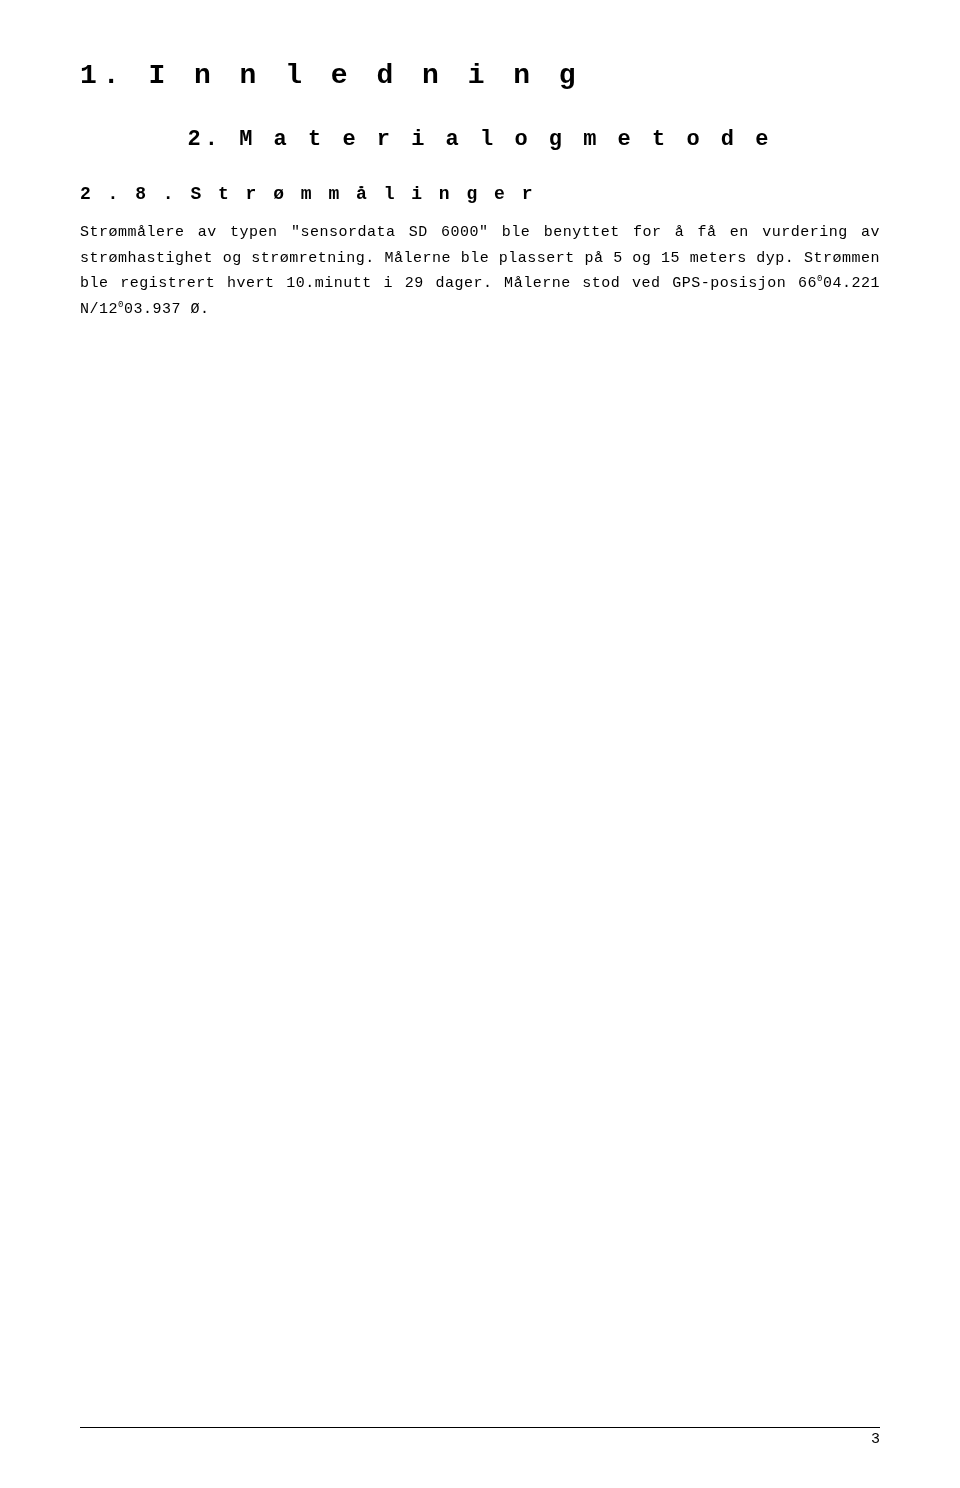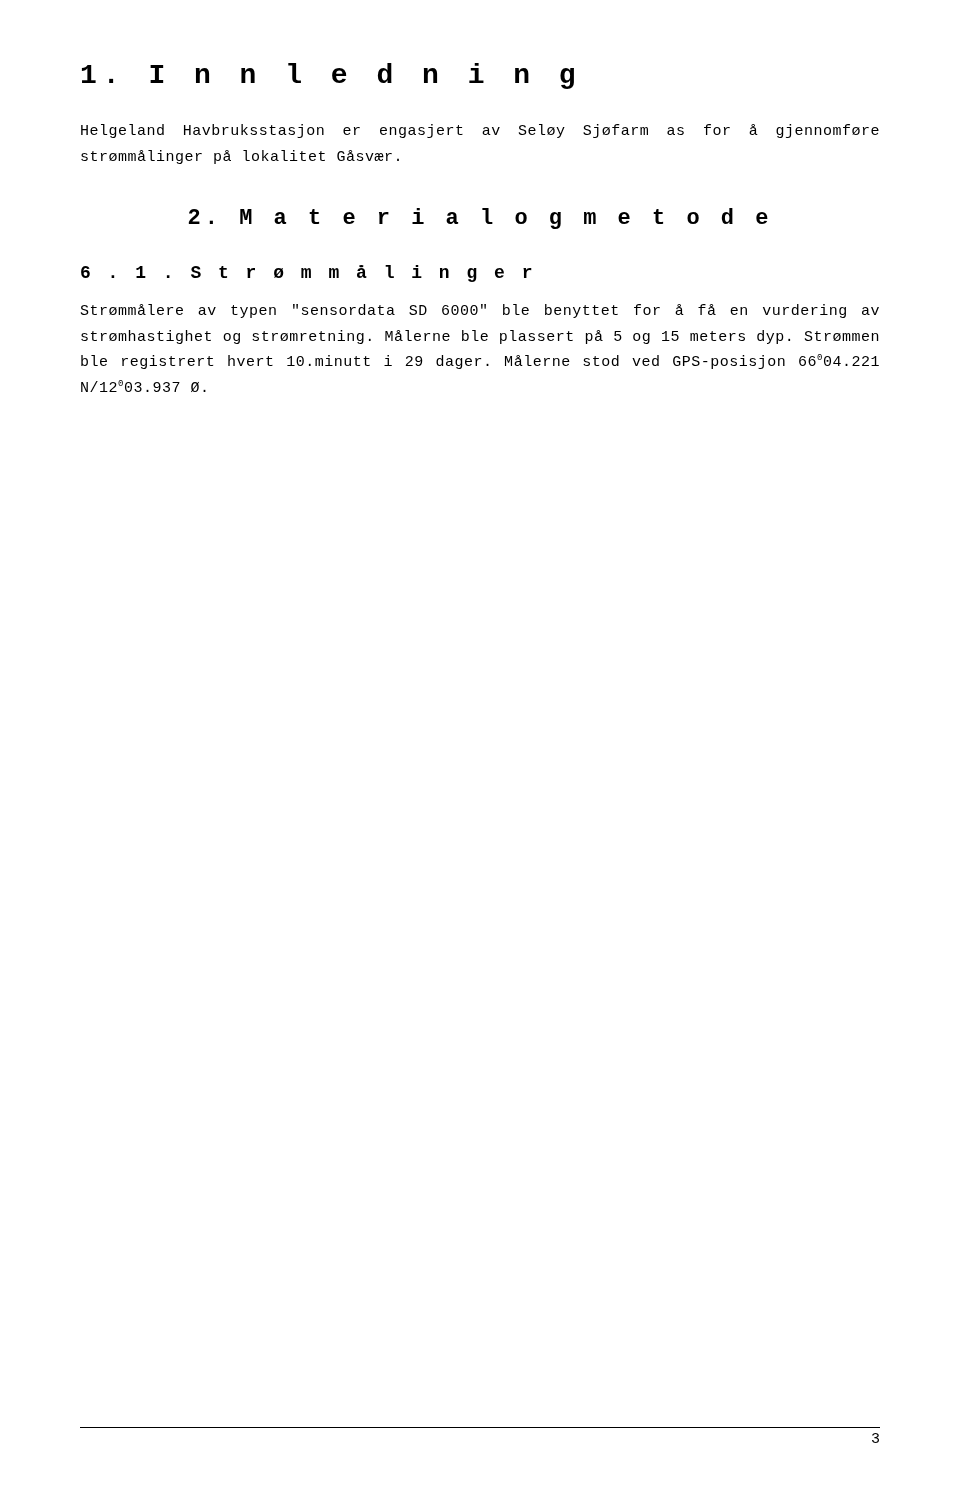--- a/index.html
+++ b/index.html
@@ -85,24 +85,23 @@
       vertical-align: super;
     }
   </style>
 </head>
 <body>
 
 <div class="page">
 
   <h1>1.  I n n l e d n i n g</h1>
 
-  <p>Helgeland Havbruksstasjon er engasjert av Seløy Sjøfarm as for å gjennomføre strømmålinger på lokalitet Gåsvær.</p>
 
 
   <h2>2.  M a t e r i a l  o g  m e t o d e</h2>
 
-  <h3>6 . 1 .   S t r ø m m å l i n g e r</h3>
+  <h3>2 . 8 .   S t r ø m m å l i n g e r</h3>
 
   <p>Strømmålere av typen "sensordata SD 6000" ble benyttet for å få en vurdering av strømhastighet og strømretning. Målerne ble plassert på 5 og 15 meters dyp. Strømmen ble registrert hvert 10.minutt i 29 dager. Målerne stod ved GPS-posisjon 66<sup>0</sup>04.221 N/12<sup>0</sup>03.937 Ø.</p>
 
   <div class="bottom-line"></div>
   <div class="page-number">3</div>
 </div>
 
 </body></html>

